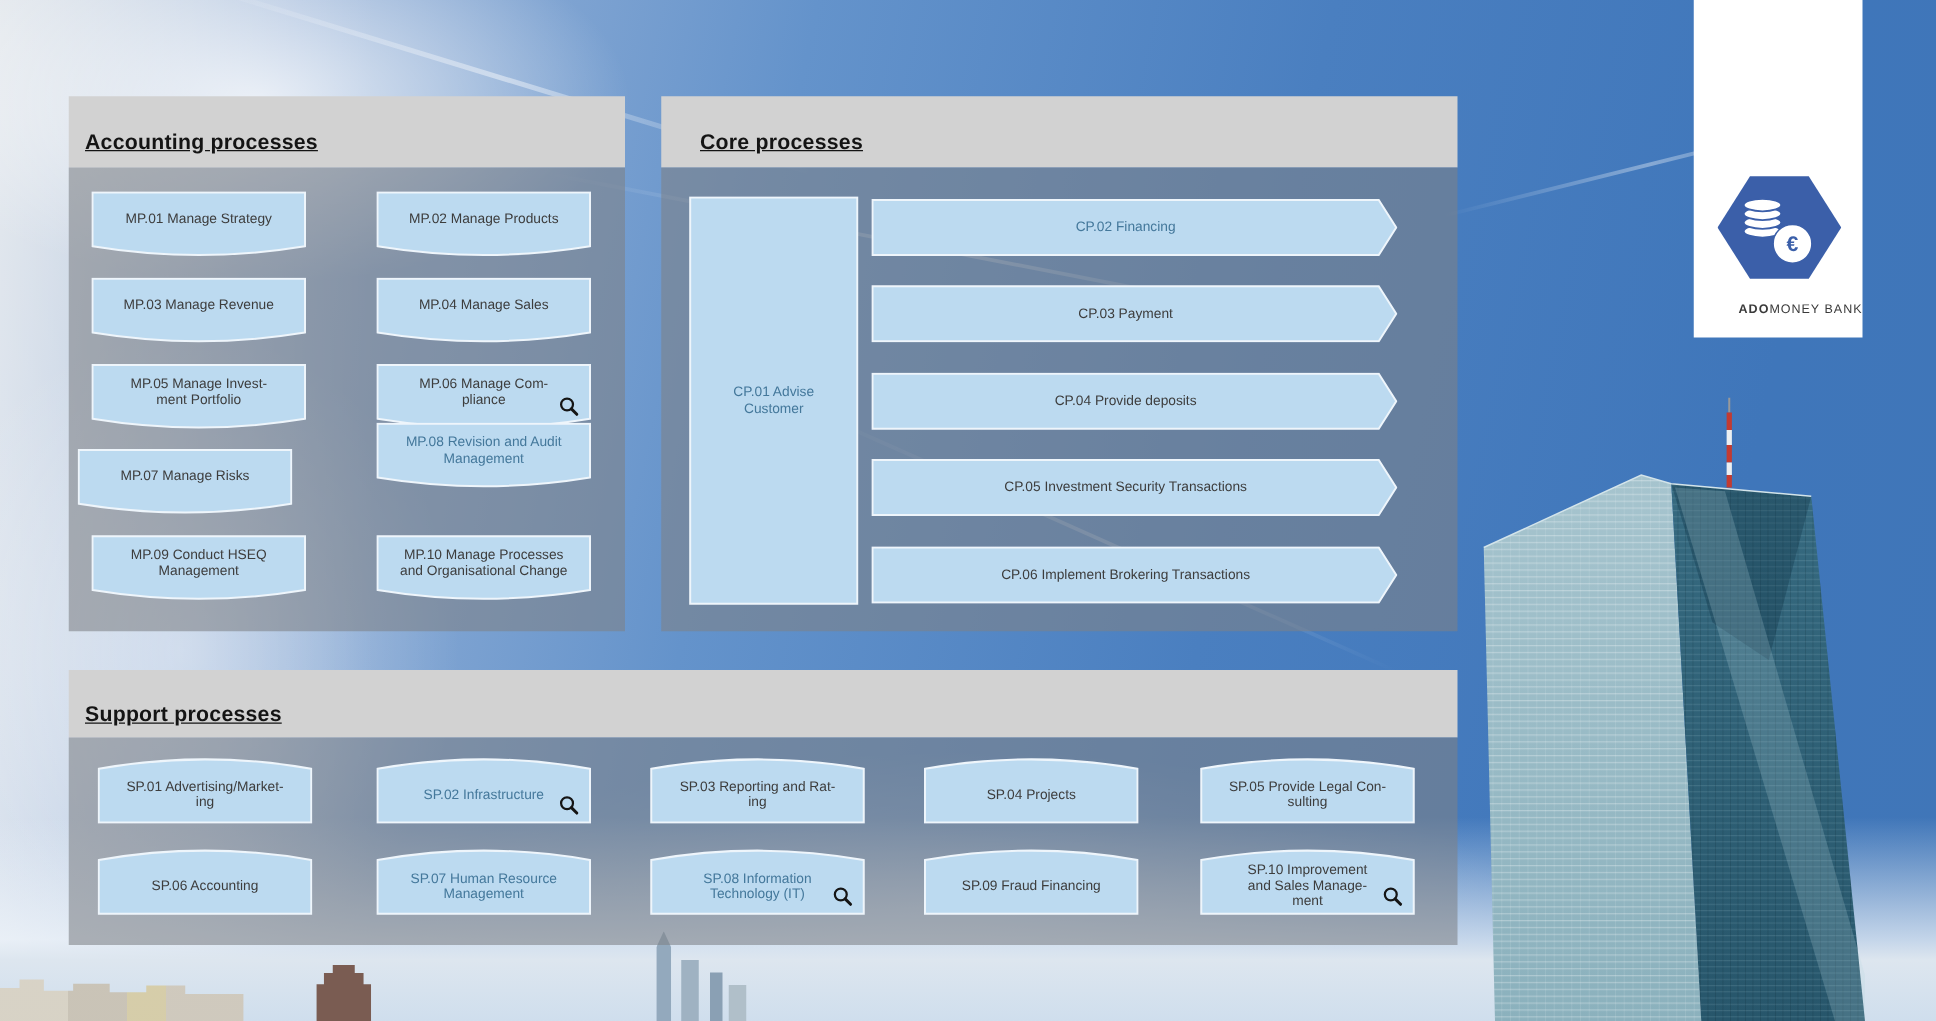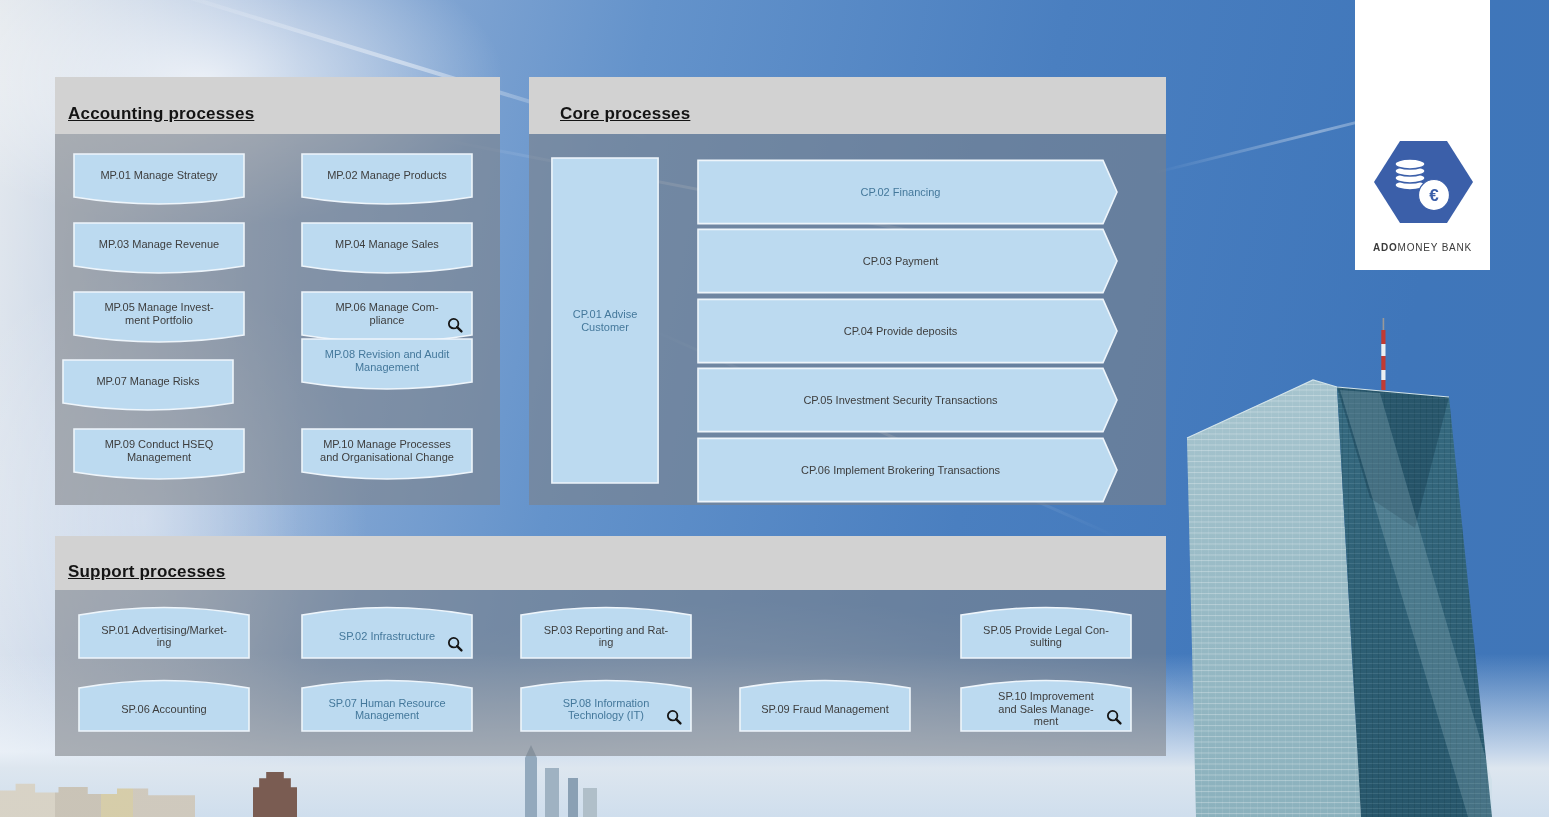--- a/index.html
+++ b/index.html
@@ -35,21 +35,21 @@
   .tw1{left:525px;top:745px;width:12px;height:72px;background:#93a9bd;
        clip-path:polygon(50% 0,100% 18%,100% 100%,0 100%,0 18%);}
   .tw2{left:545px;top:768px;width:14px;height:49px;background:#9fb2c2;}
   .tw3{left:568px;top:778px;width:10px;height:39px;background:#8aa0b4;}
   .tw4{left:583px;top:788px;width:14px;height:29px;background:#b0bfc9;}
   .tower-svg{position:absolute;left:1180px;top:318px;width:369px;height:499px;z-index:3;}
 
   
   .logocard{position:absolute;left:1355px;top:0;width:135px;height:270px;background:#ffffff;z-index:4;}
   .hexsvg{position:absolute;left:19px;top:140px;width:99px;height:84px;}
-  .brand{position:absolute;left:0;top:242px;width:100%;text-align:center;font-size:10px;
+  .brand{position:absolute;left:0;top:242px;width:100%;text-align:right;font-size:10px;
          letter-spacing:.8px;color:#3a3a3a;}
   .brand b{font-weight:700;}
 
   
   .band{position:absolute;background:#d2d2d2;z-index:5;}
   .content{position:absolute;background:rgba(125,129,135,.58);z-index:5;}
   .ptitle{position:absolute;z-index:6;font-size:17px;font-weight:bold;text-decoration:underline;
           color:#141414;letter-spacing:.2px;}
 
   
@@ -58,25 +58,25 @@
   .pbox svg.shape path{fill:#bcdaf0;stroke:#eef5fb;stroke-width:1.6;vector-effect:non-scaling-stroke;}
   .lbl{position:absolute;inset:0;display:flex;align-items:center;justify-content:center;
        text-align:center;font-size:11px;line-height:12.5px;color:#3d3d3d;white-space:pre-line;
        padding:2px 8px;box-sizing:border-box;}
   .linked{color:#44789b;}
   .mgmt .lbl{padding-bottom:13px;}
   .sup  .lbl{padding-top:12px;}
   .mag{position:absolute;width:17px;height:17px;right:9px;cursor:pointer;}
   .mgmt .mag{bottom:13px;}
   .sup  .mag{bottom:6px;}
-  .arrow{position:absolute;z-index:6;width:421px;height:66px;cursor:pointer;}
+  .arrow{position:absolute;z-index:6;width:421px;height:46px;cursor:pointer;}
   .arrow svg.shape{position:absolute;inset:0;width:100%;height:100%;}
   .arrow svg.shape path{fill:#bcdaf0;stroke:#eef5fb;stroke-width:1.6;vector-effect:non-scaling-stroke;}
   .arrow .lbl{padding:0 26px 0 12px;}
-  .hub{position:absolute;left:551px;top:157px;width:108px;height:327px;z-index:6;cursor:pointer;}
+  .hub{position:absolute;left:551px;top:157px;width:136px;height:327px;z-index:6;cursor:pointer;}
   .hub svg.shape{position:absolute;inset:0;width:100%;height:100%;}
   .hub svg.shape rect{fill:#bcdaf0;stroke:#eef5fb;stroke-width:1.6;vector-effect:non-scaling-stroke;}
 </style>
 </head>
 <body>
 
 <div id="stage">
 
   <div class="sky"></div>
   <div class="haze-left"></div>
@@ -289,20 +289,26 @@
         <line x1="11.9" y1="11.9" x2="17" y2="17" stroke="#151515" stroke-width="2.8" stroke-linecap="round"></line>
       </svg>
   </div>
   <div class="pbox sup" style="left:520px;top:603px">
     <svg class="shape" viewBox="0 0 172 56" preserveAspectRatio="none">
         <path d="M1,55 V12 Q86,-3 171,12 V55 Z"></path>
       </svg>
     <div class="lbl">SP.03 Reporting and Rat-
 ing</div>
   </div>
+  <div class="pbox sup" style="left:739px;top:603px">
+    <svg class="shape" viewBox="0 0 172 56" preserveAspectRatio="none">
+        <path d="M1,55 V12 Q86,-3 171,12 V55 Z"></path>
+      </svg>
+    <div class="lbl">SP.04 Projects</div>
+  </div>
   <div class="pbox sup" style="left:960px;top:603px">
     <svg class="shape" viewBox="0 0 172 56" preserveAspectRatio="none">
         <path d="M1,55 V12 Q86,-3 171,12 V55 Z"></path>
       </svg>
     <div class="lbl">SP.05 Provide Legal Con-
 sulting</div>
   </div>
   <div class="pbox sup" style="left:78px;top:676px">
     <svg class="shape" viewBox="0 0 172 56" preserveAspectRatio="none">
         <path d="M1,55 V12 Q86,-3 171,12 V55 Z"></path>
@@ -324,21 +330,21 @@
 Technology (IT)</div>
     <svg class="mag" viewBox="0 0 20 20">
         <circle cx="7.8" cy="7.8" r="5.6" fill="none" stroke="#151515" stroke-width="2.1"></circle>
         <line x1="11.9" y1="11.9" x2="17" y2="17" stroke="#151515" stroke-width="2.8" stroke-linecap="round"></line>
       </svg>
   </div>
   <div class="pbox sup" style="left:739px;top:676px">
     <svg class="shape" viewBox="0 0 172 56" preserveAspectRatio="none">
         <path d="M1,55 V12 Q86,-3 171,12 V55 Z"></path>
       </svg>
-    <div class="lbl">SP.09 Fraud Management</div>
+    <div class="lbl">SP.09 Fraud Financing</div>
   </div>
   <div class="pbox sup" style="left:960px;top:676px">
     <svg class="shape" viewBox="0 0 172 56" preserveAspectRatio="none">
         <path d="M1,55 V12 Q86,-3 171,12 V55 Z"></path>
       </svg>
     <div class="lbl">SP.10 Improvement
 and Sales Manage-
 ment</div>
     <svg class="mag" viewBox="0 0 20 20">
         <circle cx="7.8" cy="7.8" r="5.6" fill="none" stroke="#151515" stroke-width="2.1"></circle>

